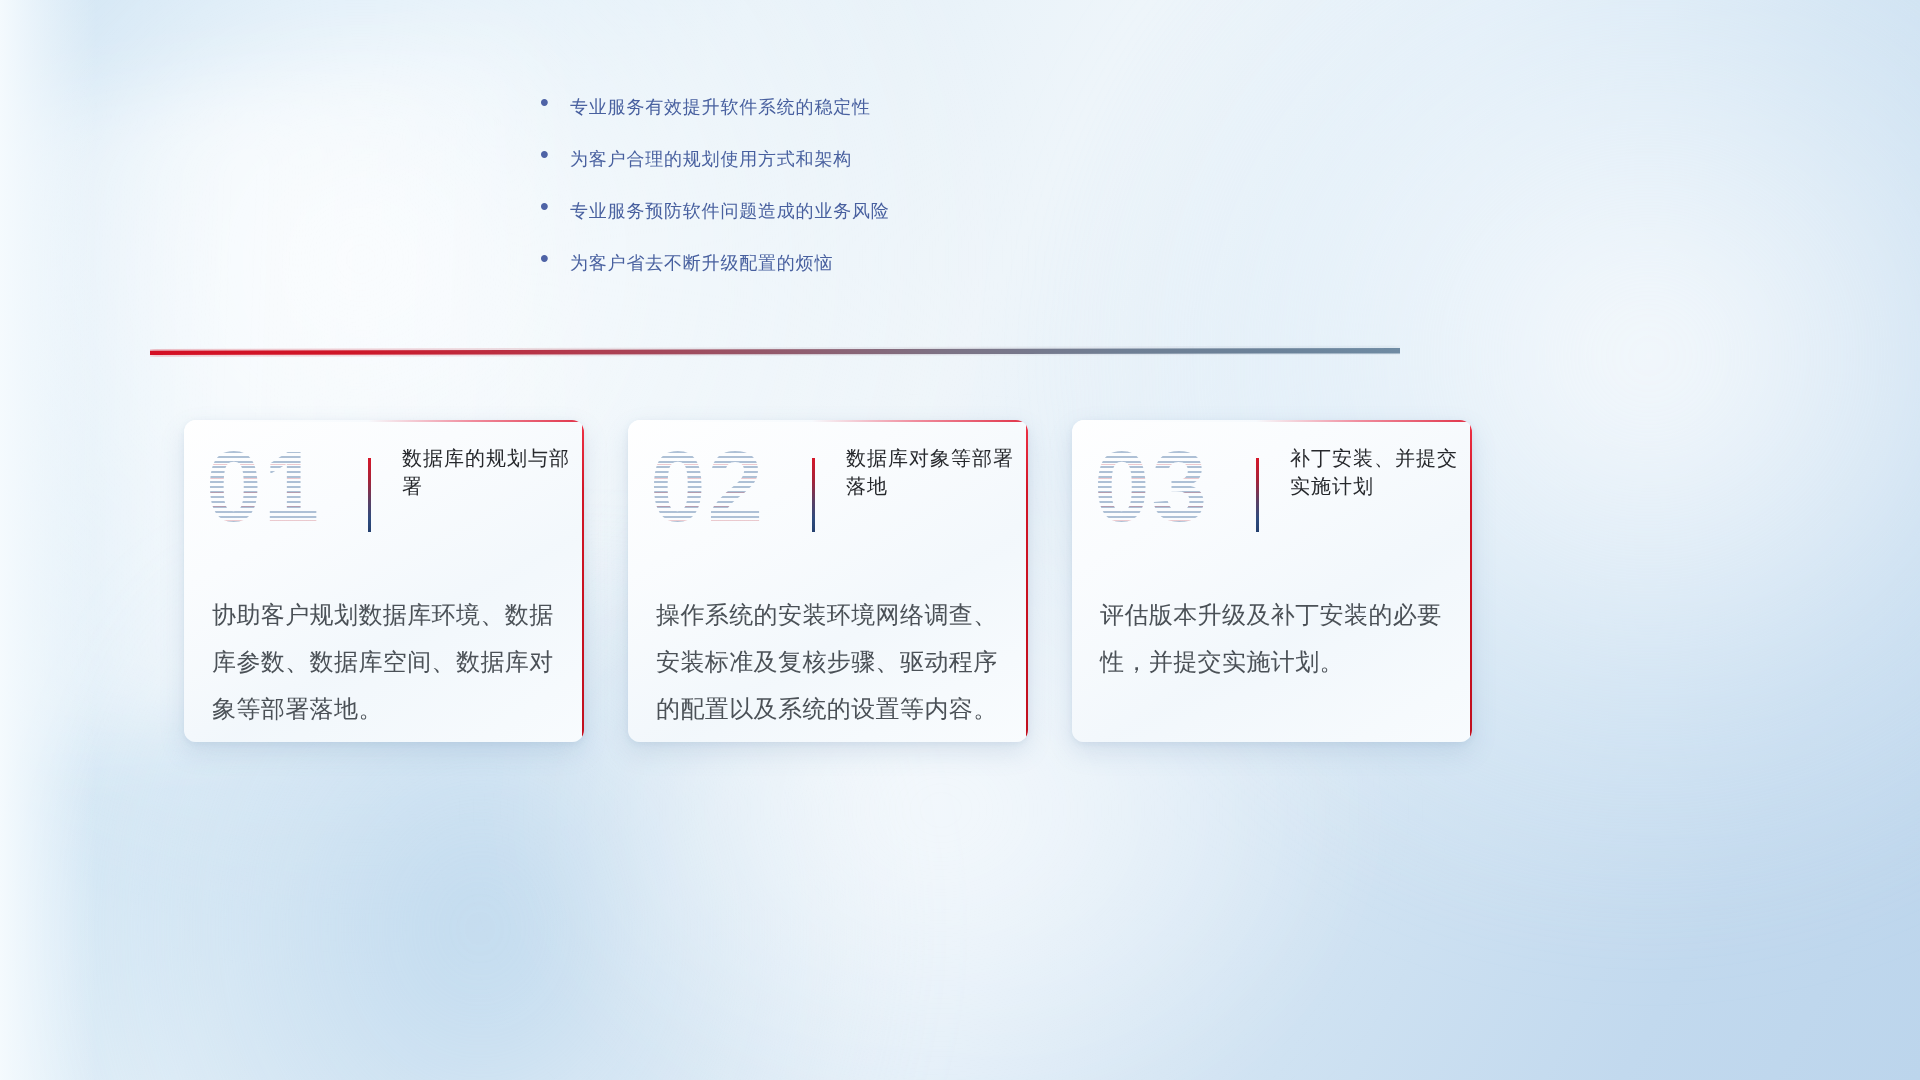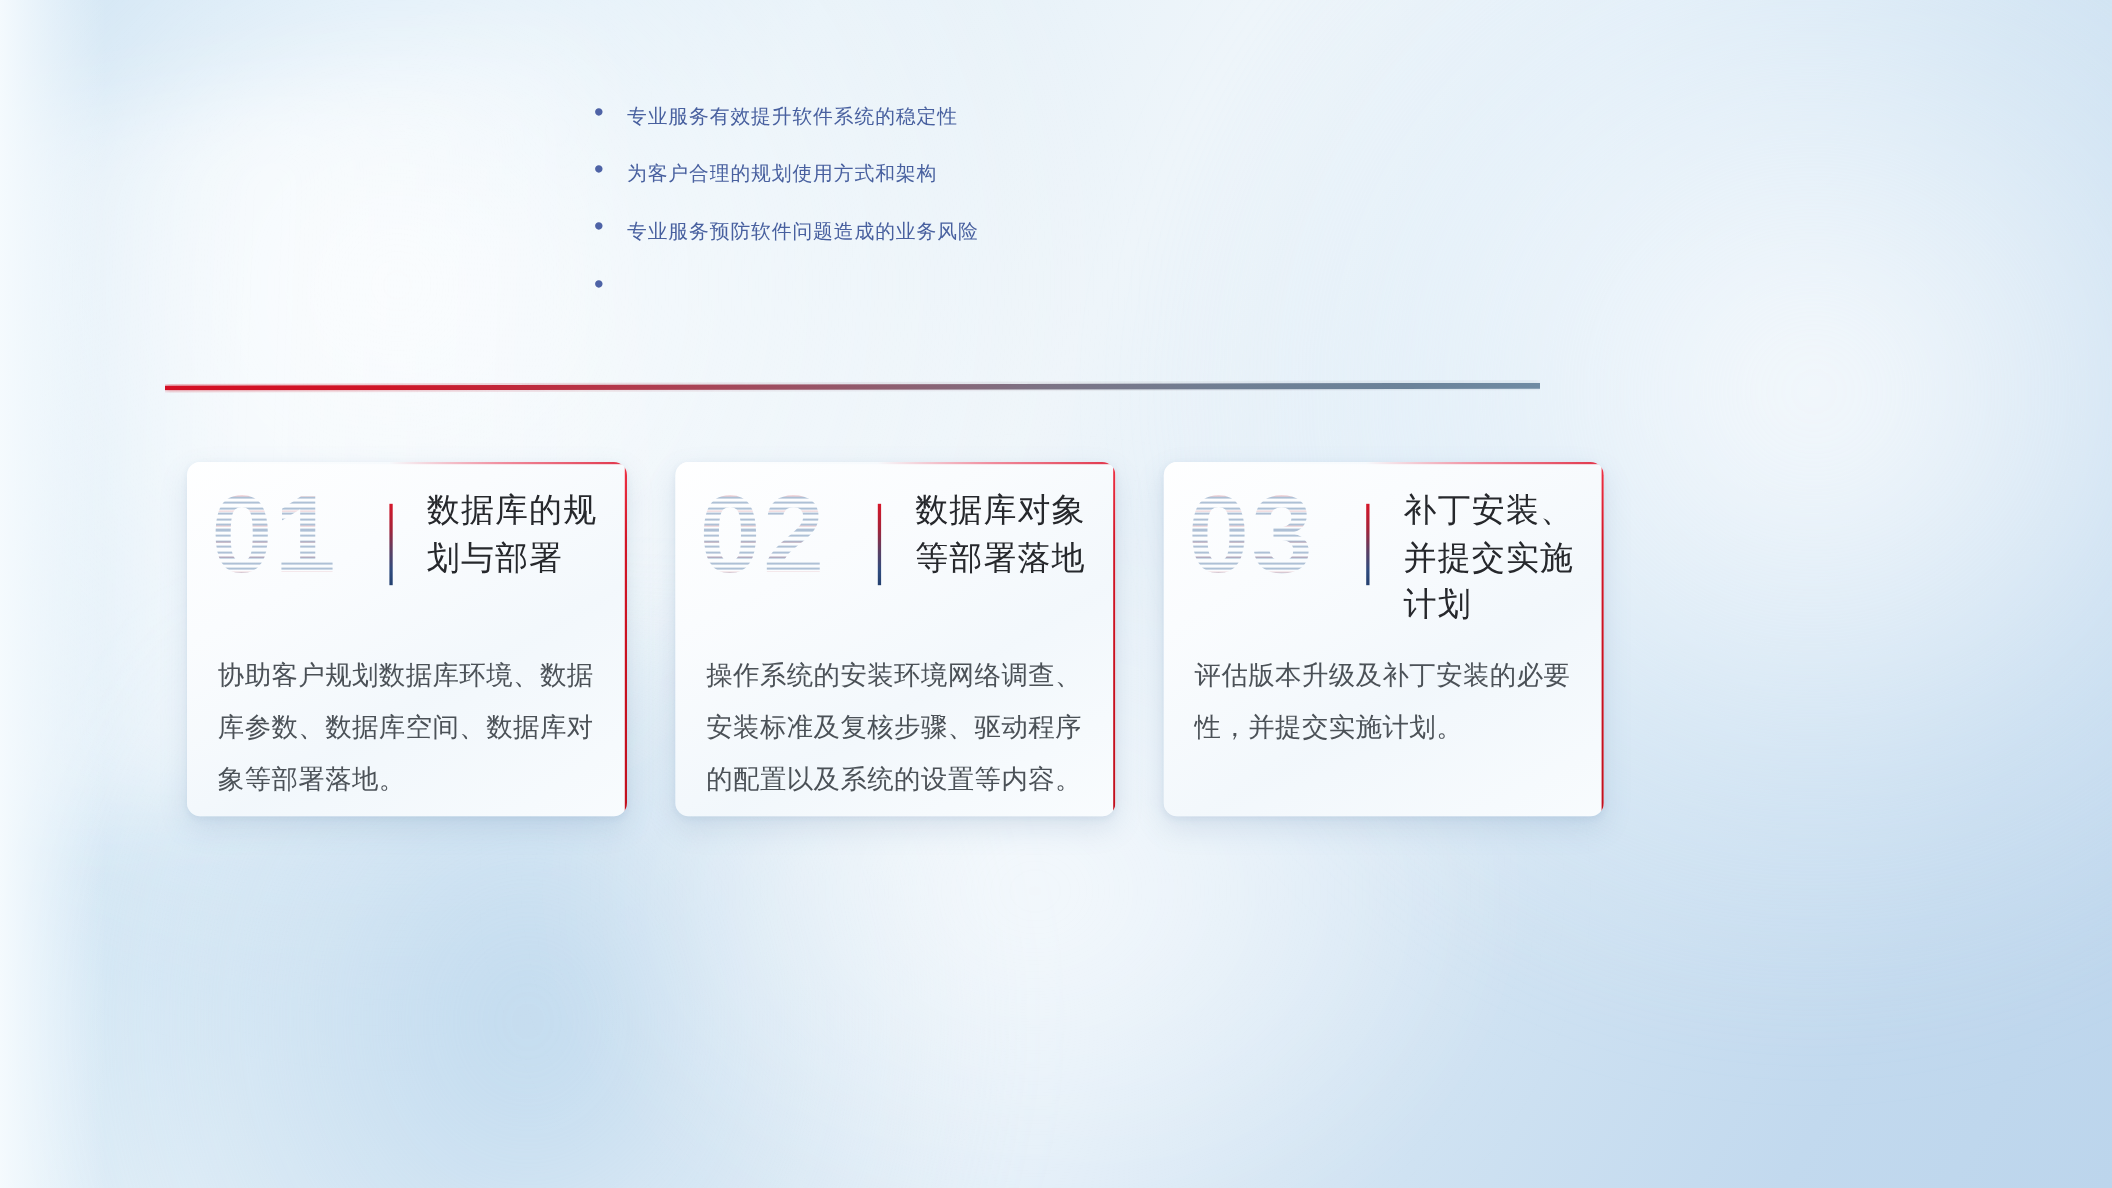--- a/index.html
+++ b/index.html
@@ -98,21 +98,21 @@
   }
   .divider-soft {
     position:absolute; left:0; top:3px; width:100%; height:12px;
     background:linear-gradient(90deg, rgba(212,15,36,.28) 0%, rgba(140,90,110,.12) 45%, rgba(110,130,152,.10) 100%);
     filter:blur(3px);
     clip-path:polygon(0% 34%, 100% 4%, 100% 82%, 0% 100%);
   }
 
   
   .cards {
-    position:absolute; left:152px; top:420px;
+    position:absolute; left:166px; top:420px;
     display:flex; gap:44px;padding-left:18px;
   }
   .card {
     position:relative;
     width:400px; height:322px;
     border-radius:12px;
     background:linear-gradient(150deg,
       rgba(255,255,255,.97) 0%,
       rgba(250,252,254,.96) 32%,
       rgba(243,248,252,.95) 62%,
@@ -168,21 +168,21 @@
     user-select:none; pointer-events:none;
   }
   .title-rule {
     position:absolute; left:184px; top:38px;
     width:2.5px; height:74px;
     background:linear-gradient(180deg, #d6172a 0%, #a72238 30%, #5b3f63 58%, #2f4b7e 82%, #24406f 100%);
   }
   .card-title {
     position:absolute; left:218px; top:24px;
     width:172px;
-    font-size:30px;
+    font-size:20px;
     line-height:1.42;
     letter-spacing:1px;
     color:#26282c;
     font-weight:400;
   }
   .card-body {
     position:absolute; left:28px; right:26px; top:172px;
     font-size:24px;
     line-height:1.95;
     letter-spacing:.4px;
@@ -214,20 +214,21 @@
     <span class="bullet-text">为客户合理的规划使用方式和架构</span>
   </div>
 
   <div class="bullet-row">
     <span class="bullet-dot">•</span>
     <span class="bullet-text">专业服务预防软件问题造成的业务风险</span>
   </div>
 
   <div class="bullet-row">
     <span class="bullet-dot">•</span>
+    <span class="bullet-text">为客户省去不断升级配置的烦恼</span>
   </div>
 
 </div>
 
 <div class="divider-wrap">
   <div class="divider-soft"></div>
   <div class="divider"></div>
 </div>
 
 <div class="cards">

